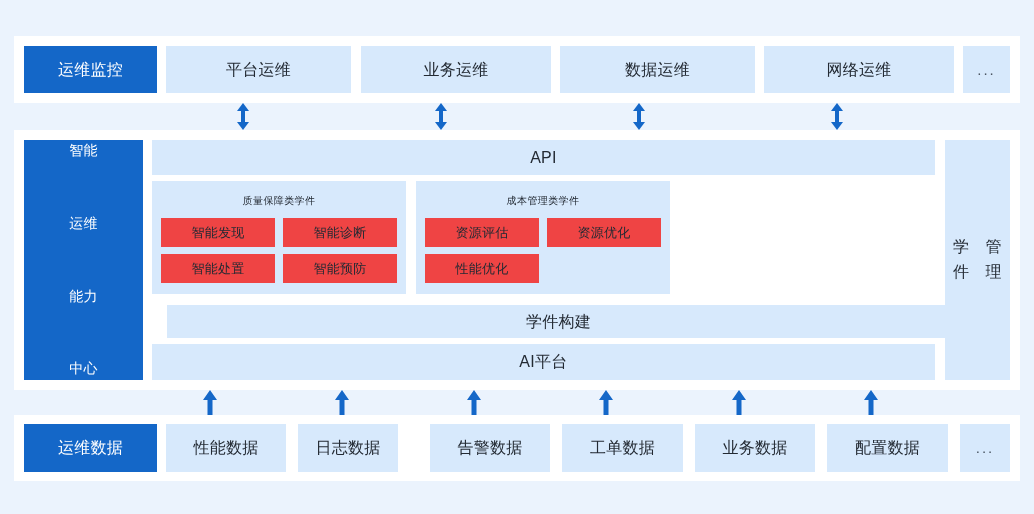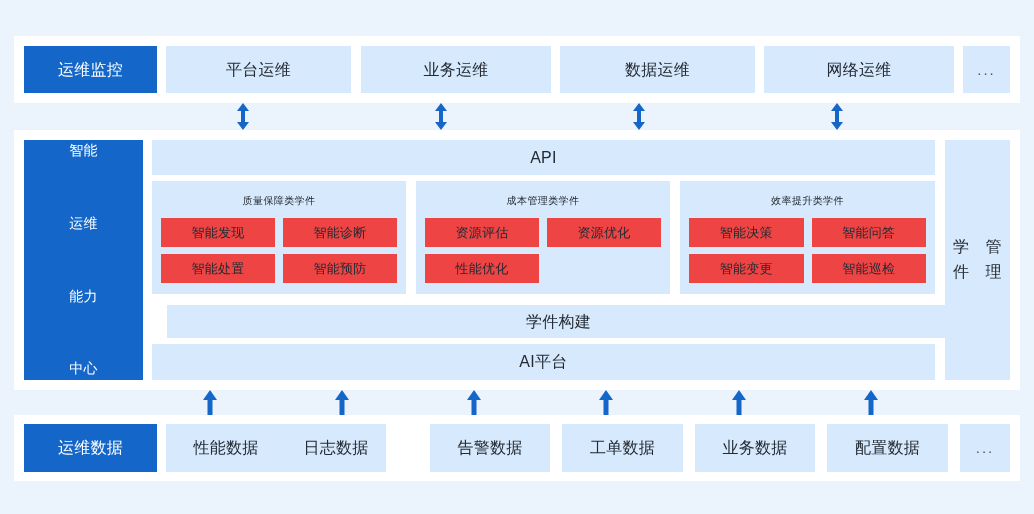--- a/index.html
+++ b/index.html
@@ -194,29 +194,20 @@
 
   <div class="group" id="group-1">
     <div class="g-title">成本管理类学件</div>
     <div class="g-grid">
       <div class="g-item">资源评估</div>
       <div class="g-item">资源优化</div>
       <div class="g-item">性能优化</div>
     </div>
   </div>
 
-  <div class="group" id="group-2">
-    <div class="g-title">效率提升类学件</div>
-    <div class="g-grid">
-      <div class="g-item">智能决策</div>
-      <div class="g-item">智能问答</div>
-      <div class="g-item">智能变更</div>
-      <div class="g-item">智能巡检</div>
-    </div>
-  </div>
 
   <div class="blk lite" id="build-bar">学件构建</div>
 
   <div class="blk lite" id="ai-bar">AI平台</div>
 
   <div class="arrow-wrap arrow-up" style="left:200px;">
     <svg width="18" height="25" viewBox="0 0 18 25" aria-hidden="true">
       <path d="M9 0 L16 10 L11.5 10 L11.5 25 L6.5 25 L6.5 10 L2 10 Z" fill="#1467c8"></path>
     </svg>
   </div>
@@ -246,21 +237,21 @@
     </svg>
   </div>
 
   <div class="card" id="card-bottom">
     <div style="position:absolute;left:0;top:0;width:100%;height:100%;">
 
       <div class="blk solid bot-cell" style="left:10px; width:133px;">运维数据</div>
 
       <div class="blk lite bot-cell" style="left:152px; width:120px;">性能数据</div>
 
-      <div class="blk lite bot-cell" style="left:272px; width:100px;">日志数据</div>
+      <div class="blk lite bot-cell" style="left:284px; width:100px;">日志数据</div>
 
       <div class="blk lite bot-cell" style="left:416px; width:120px;">告警数据</div>
 
       <div class="blk lite bot-cell" style="left:548px; width:121px;">工单数据</div>
 
       <div class="blk lite bot-cell" style="left:681px; width:120px;">业务数据</div>
 
       <div class="blk lite bot-cell" style="left:813px; width:121px;">配置数据</div>
 
       <div class="blk lite dots bot-cell" style="left:946px; width:50px;">...</div>

